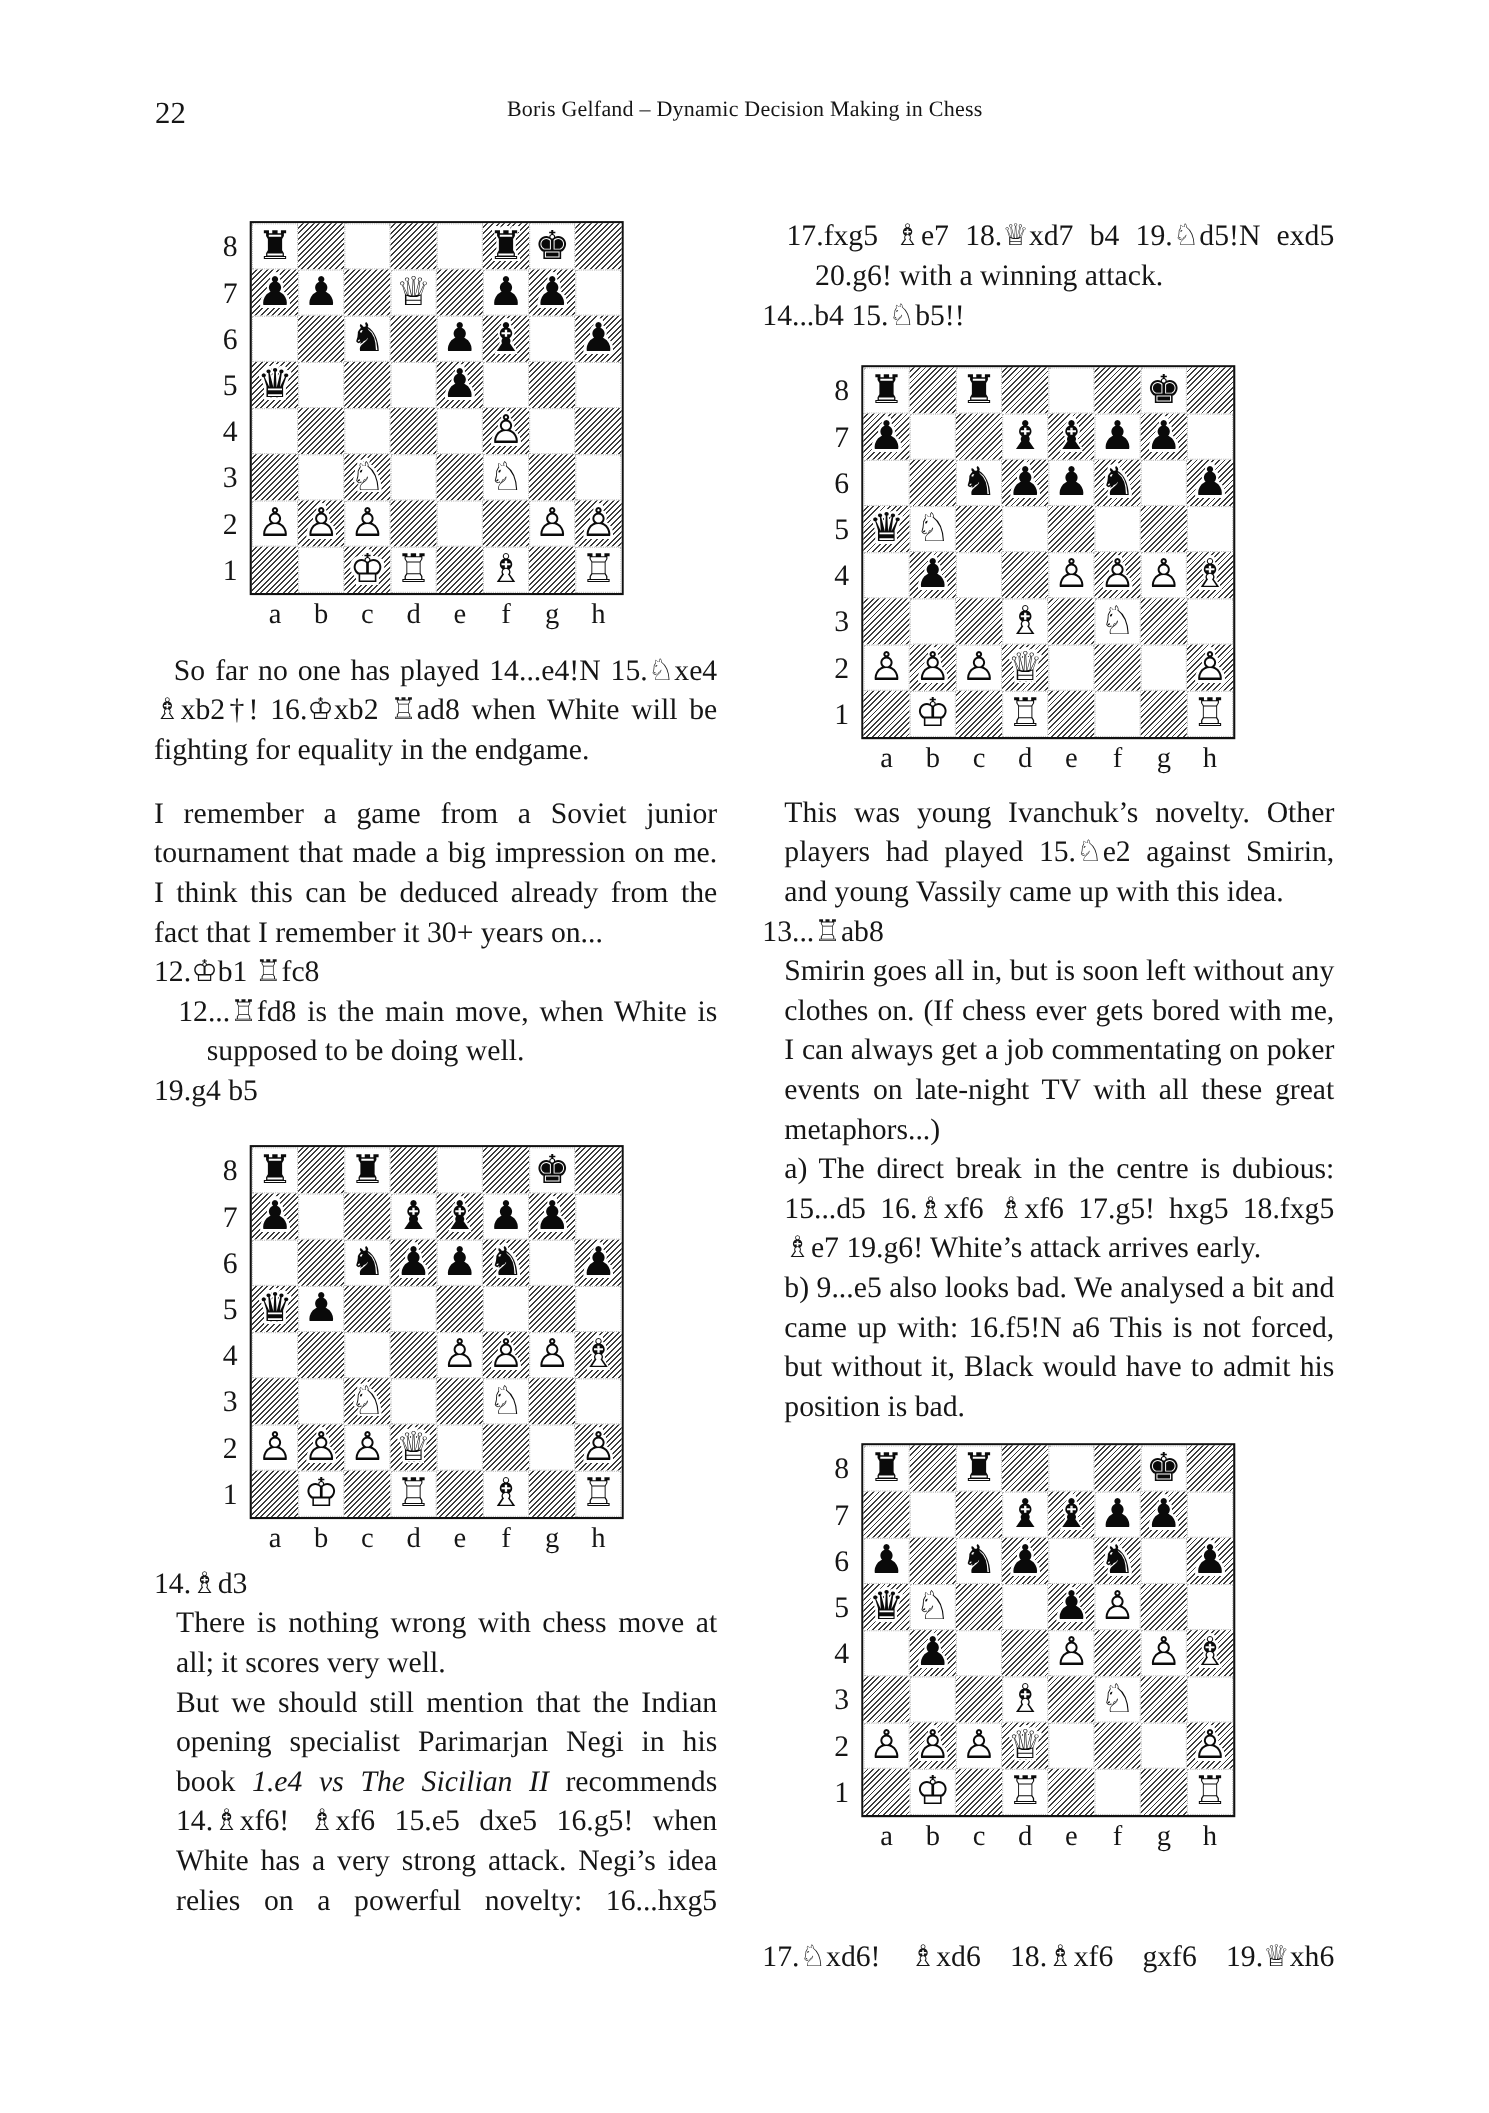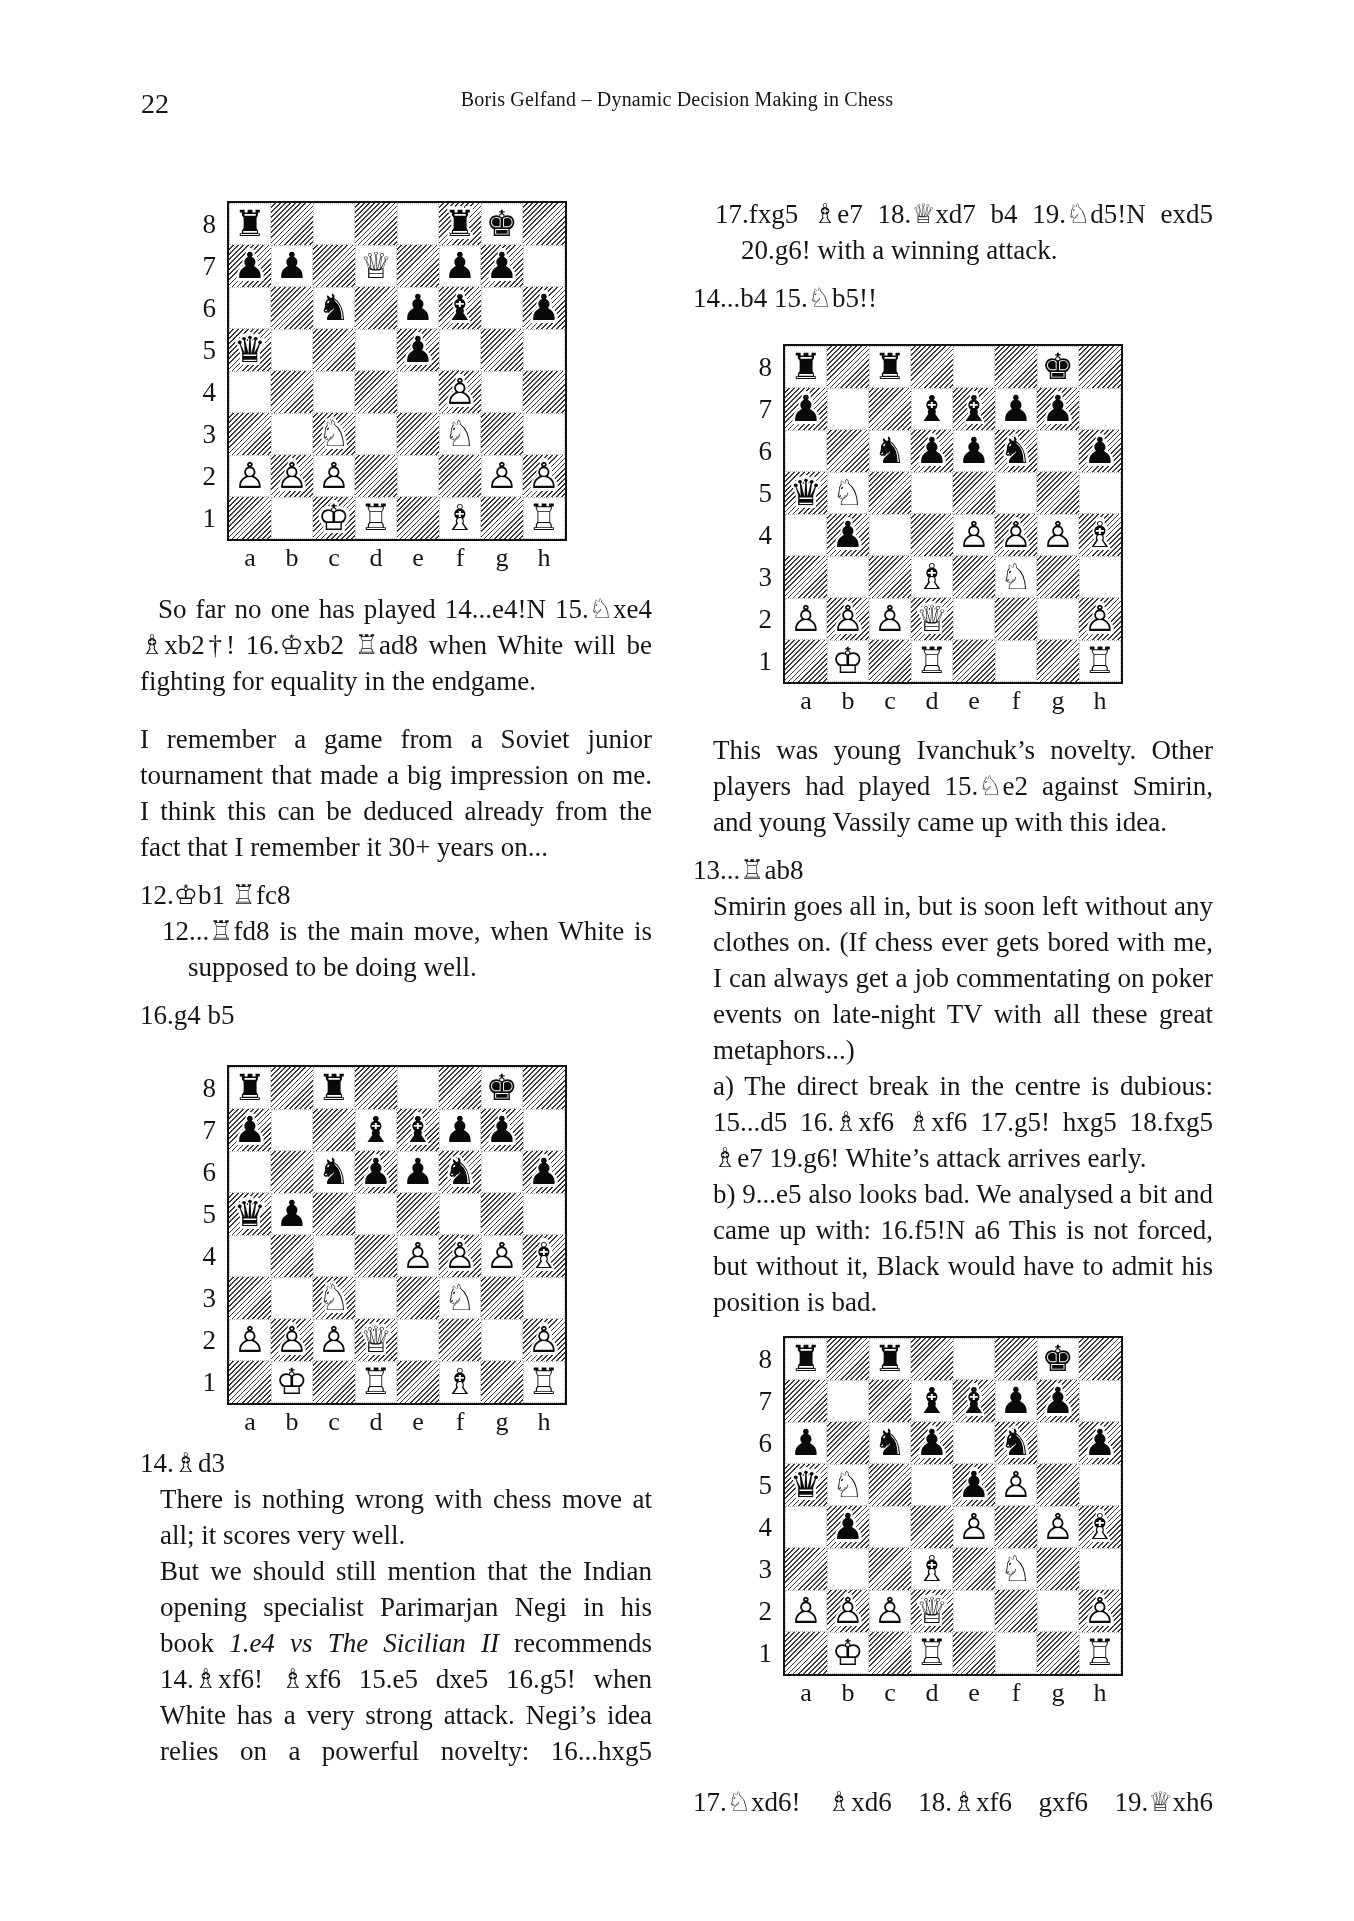--- a/index.html
+++ b/index.html
@@ -20,21 +20,21 @@
   .runhead { width:100%; text-align:center; font-size:20px; letter-spacing:0.2px; }
 
   
   .col { position:absolute; font-size:27px; line-height:36px; }
   #col-left  { left:140px; top:165px; width:512px; }
   #col-right { left:693px; top:196px; width:520px; }
 
   p.body { text-align: justify; }
   p.ind  { text-indent: 18px; }
   p.sp   { margin-top:22px; }
-  p.move { text-align:left;margin-top:12px; }
+  p.move { text-align:left; }
   .varblock { margin-left:48px; text-indent:-26px; text-align:justify; }
   .cmt   { margin-left:20px; text-align:justify; }
   .jl    { text-align-last: justify; }
   em { font-style: italic; }
 
   
   .dg {
     display:grid;
     grid-template-columns:32px 340px;
     grid-template-rows:340px 30px;
@@ -305,21 +305,21 @@
       </div>
 
     <p class="body ind" style="margin-top:20px;">So far no one has played 14...e4!N 15.♘xe4 ♗xb2†! 16.♔xb2 ♖ad8 when White will be fighting for equality in the endgame.</p>
 
     <p class="body sp">I remember a game from a Soviet junior tournament that made a big impression on me. I think this can be deduced already from the fact that I remember it 30+ years on...</p>
 
     <p class="move">12.♔b1 ♖fc8</p>
 
     <p class="varblock">12...♖fd8 is the main move, when White is supposed to be doing well.</p>
 
-    <p class="move">16.g4 b5</p>
+    <p class="move">19.g4 b5</p>
 
     <div class="diagram" id="dia2" style="margin-top:32px;">
         <div class="dg">
           <div class="ranks">
             <div class="rlab">8</div>
             <div class="rlab">7</div>
             <div class="rlab">6</div>
             <div class="rlab">5</div>
             <div class="rlab">4</div>
             <div class="rlab">3</div>

